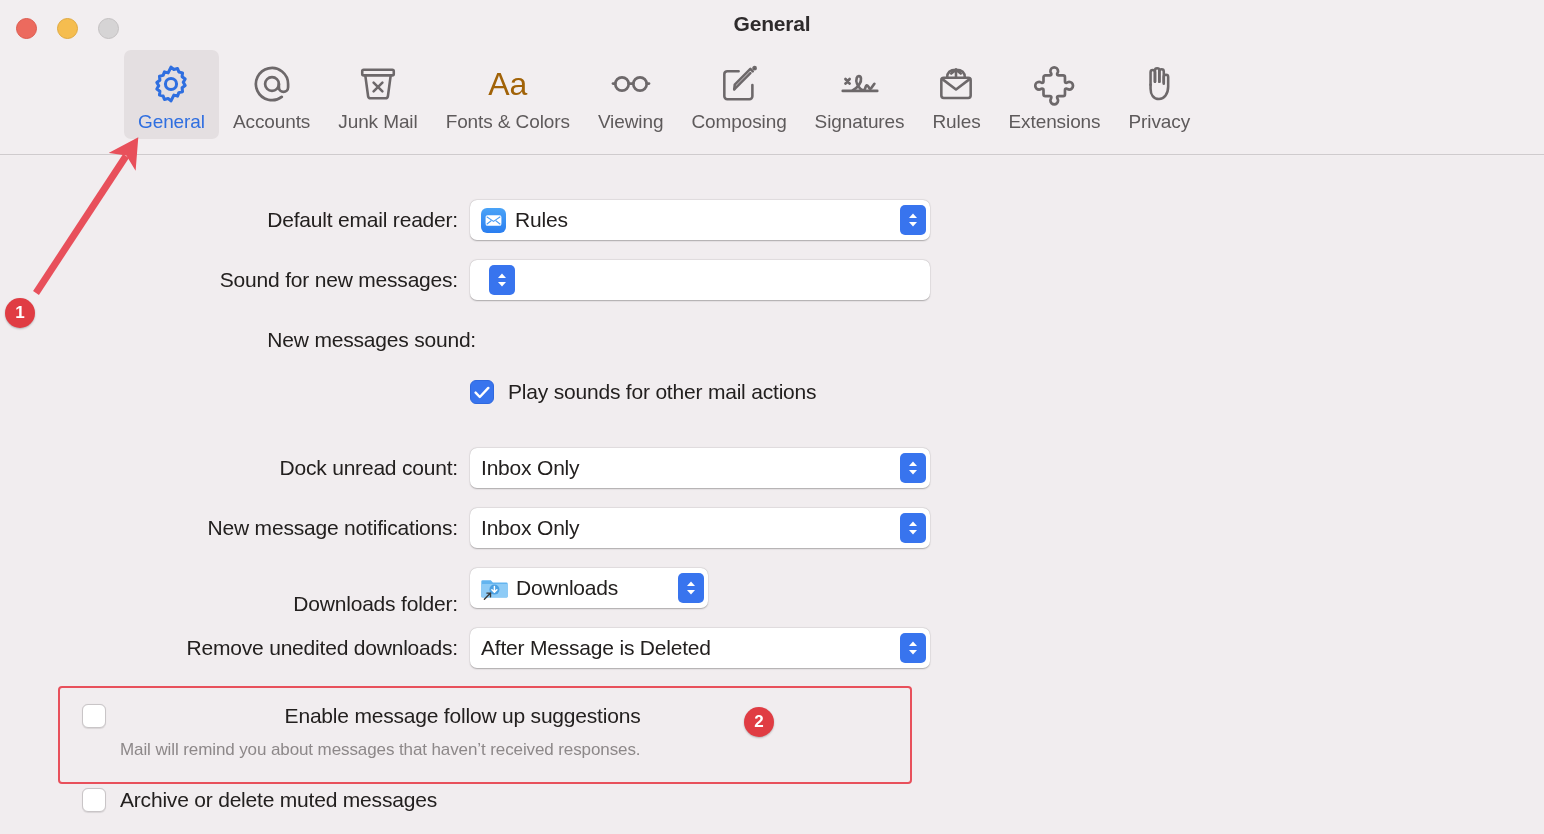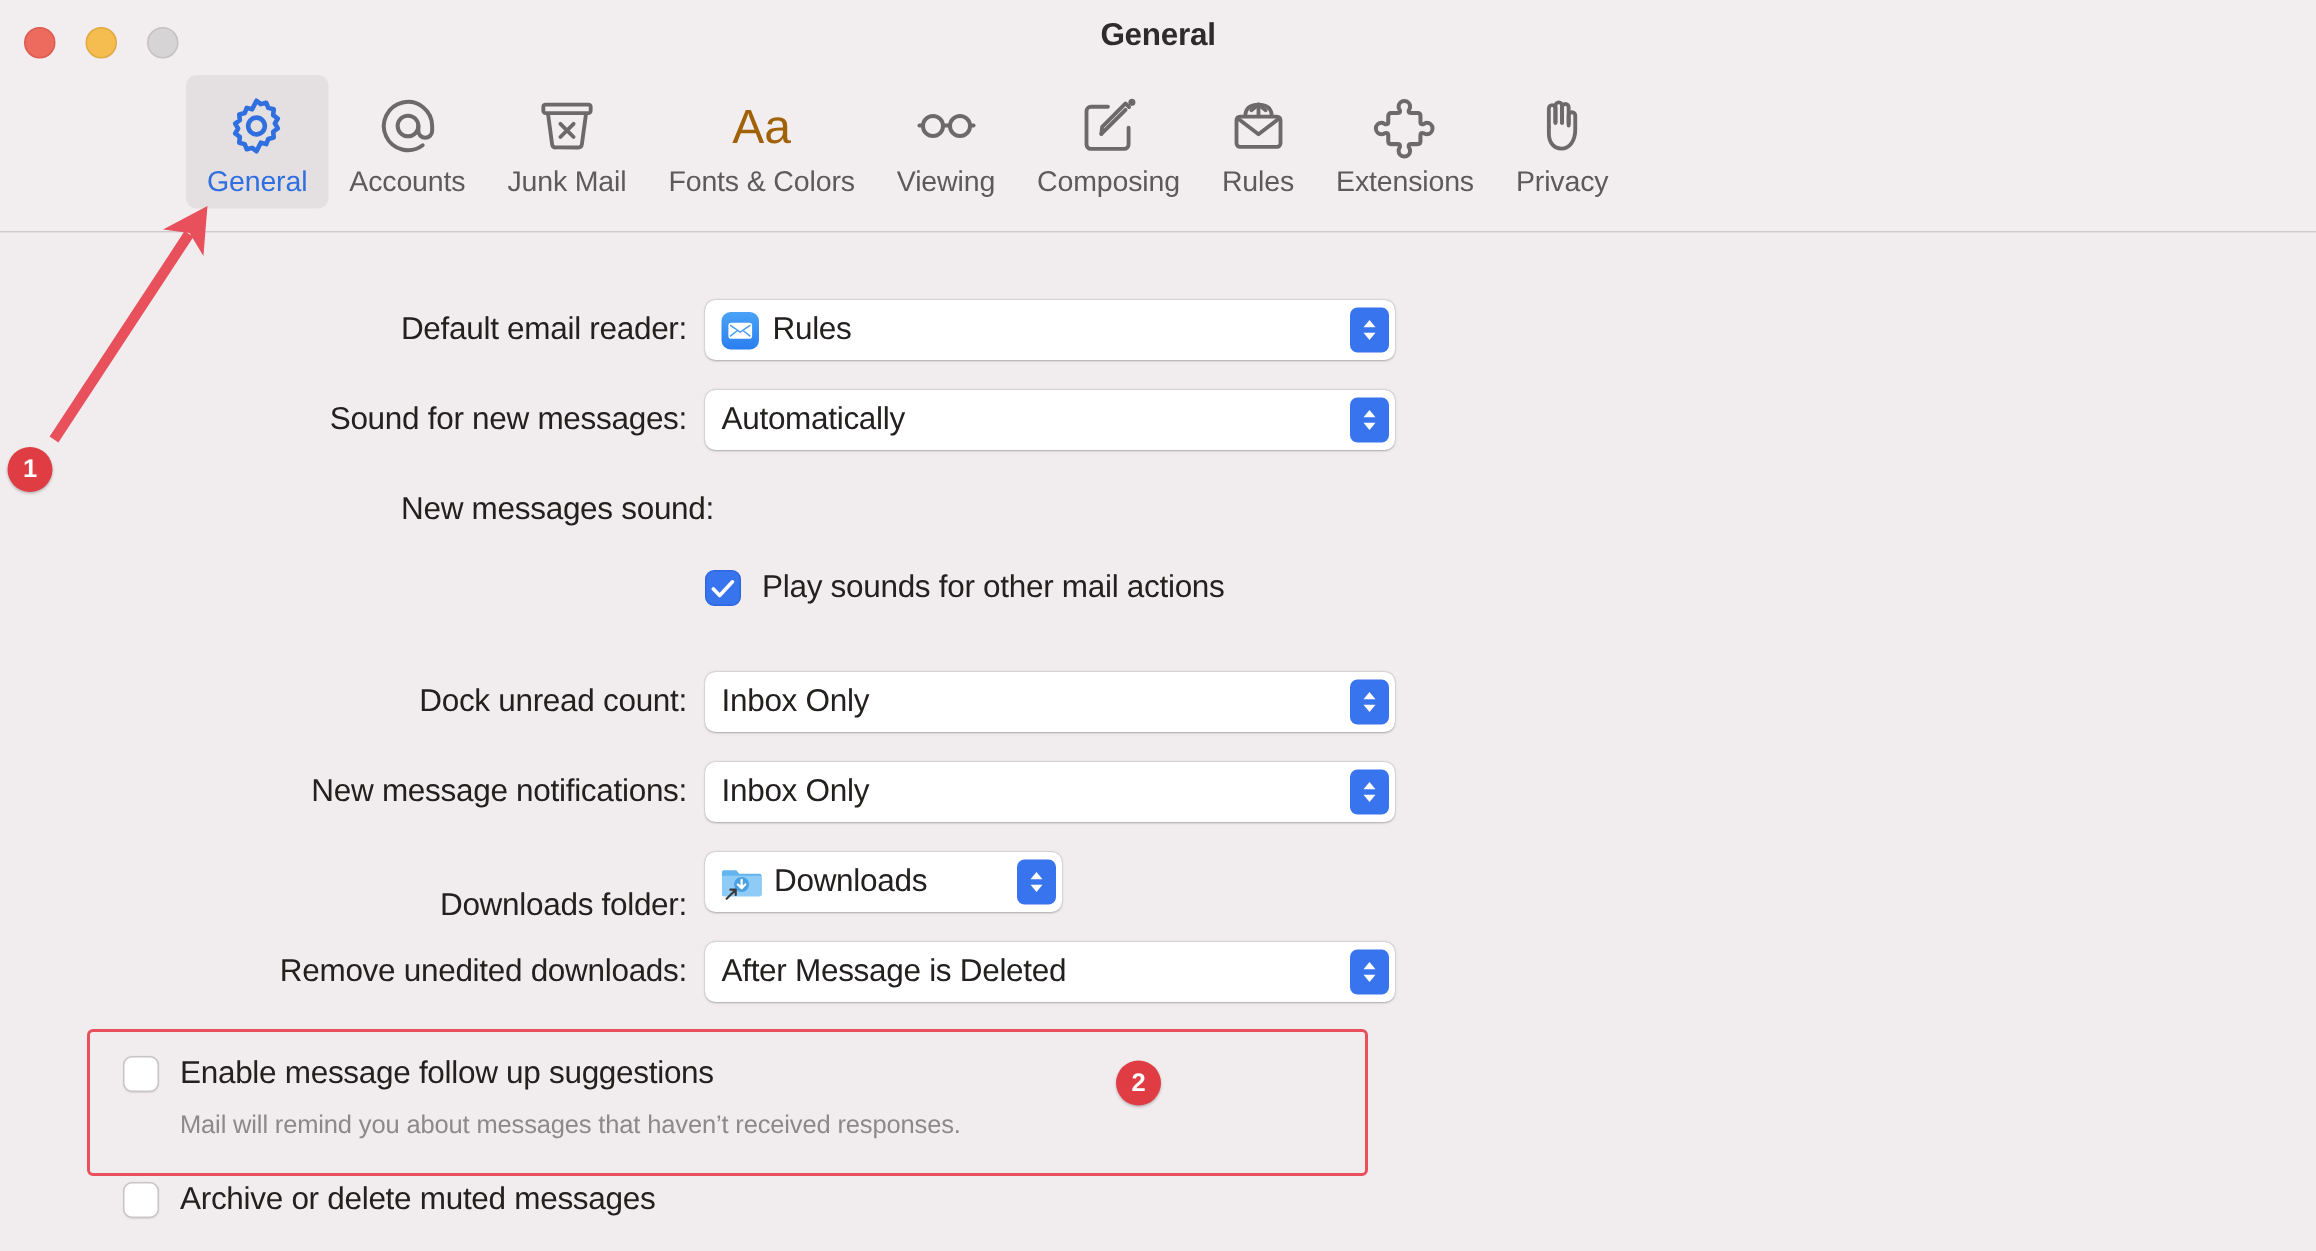--- a/index.html
+++ b/index.html
@@ -326,20 +326,30 @@
           <svg width="44" height="44" viewBox="0 0 24 24" stroke-width="1.4" stroke-linecap="round" stroke-linejoin="round">
             <path d="M19.3 12.6v6.1a1.6 1.6 0 0 1-1.6 1.6H5.6A1.6 1.6 0 0 1 4 18.7V6.6A1.6 1.6 0 0 1 5.6 5h6.2"></path>
             <path d="M9.4 14.9l8.8-8.8"></path>
             <path d="M9.4 14.9l.3-2.6 8.5-8.5 1.3 1.3"></path>
             <circle cx="20.5" cy="3.4" r="0.6" fill="currentColor"></circle>
           </svg>
         </span>
         <span class="tablabel">Composing</span>
       </div>
 
+      <div class="tab">
+        <span class="glyph">
+          <svg width="46" height="46" viewBox="0 0 24 24" stroke-width="1.4" stroke-linecap="round" stroke-linejoin="round">
+            <path d="M3 15.6h18"></path>
+            <path d="M4.4 9.4l2.2 2.4M6.6 9.4l-2.2 2.4"></path>
+            <path d="M8.3 15.2c2.6-1.2 4.6-4.1 4.2-6.2-.3-1.4-1.8-1.4-2.2-.2-.6 1.8.4 4.2 1.8 5.6 1 1 2 1 2.5.1.4-.7.3-1.6.9-1.8.5-.2.8.5 1.1 1.1.3.7.8 1 1.3.3l1.6-2.2"></path>
+          </svg>
+        </span>
+        <span class="tablabel">Signatures</span>
+      </div>
 
       <div class="tab">
         <span class="glyph">
           <svg width="44" height="44" viewBox="0 0 24 24" stroke-width="1.4" stroke-linecap="round" stroke-linejoin="round">
             <rect x="4" y="8.6" width="16" height="11" rx="1.3"></rect>
             <path d="M4.4 9.2l7.6 5.8 7.6-5.8"></path>
             <path d="M12 8.4V4.2"></path>
             <path d="M12 4.2L9.4 6.3M12 4.2l2.6 2.1"></path>
             <path d="M7.2 8.4c0-2.5 1.5-4.2 4.8-4.2M16.8 8.4c0-2.5-1.5-4.2-4.8-4.2"></path>
           </svg>
@@ -391,21 +401,20 @@
           <path d="M7 2.4L11 7.1H3z" fill="#ffffff"></path>
           <path d="M7 15.6L11 10.9H3z" fill="#ffffff"></path>
         </svg>
       </span>
     </div>
 
     <div class="row" style="left:0; top:104px; width:458px;">
       <div class="rowlabel">Sound for new messages:</div>
     </div>
     <div class="popup" style="left:470px; top:104px; width:460px;">
-      <span class="ptext">Automatically</span>
       <span class="stepper">
         <svg width="14" height="18" viewBox="0 0 14 18">
           <path d="M7 2.4L11 7.1H3z" fill="#ffffff"></path>
           <path d="M7 15.6L11 10.9H3z" fill="#ffffff"></path>
         </svg>
       </span>
     </div>
 
     <div class="row" style="left:0; top:164px; width:458px;padding-left:18px;">
       <div class="rowlabel">New messages sound:</div>
@@ -475,21 +484,21 @@
     <div class="popup" style="left:470px; top:472px; width:460px;">
       <span class="ptext">After Message is Deleted</span>
       <span class="stepper">
         <svg width="14" height="18" viewBox="0 0 14 18">
           <path d="M7 2.4L11 7.1H3z" fill="#ffffff"></path>
           <path d="M7 15.6L11 10.9H3z" fill="#ffffff"></path>
         </svg>
       </span>
     </div>
 
-    <div class="checkrow" style="left:82px; top:548px;">
+    <div class="checkrow" style="left:82px; top:548px;text-align:right;">
       <span class="cbox off"></span>
       <span style="display:flex; flex-direction:column;">
         <span class="cblabel" style="margin-left:14px;">Enable message follow up suggestions</span>
         <span class="cbsub" style="margin-left:14px; margin-top:12px;">Mail will remind you about messages that haven’t received responses.</span>
       </span>
     </div>
 
     <div class="checkrow" style="left:82px; top:632px;">
       <span class="cbox off"></span>
       <span class="cblabel">Archive or delete muted messages</span>

